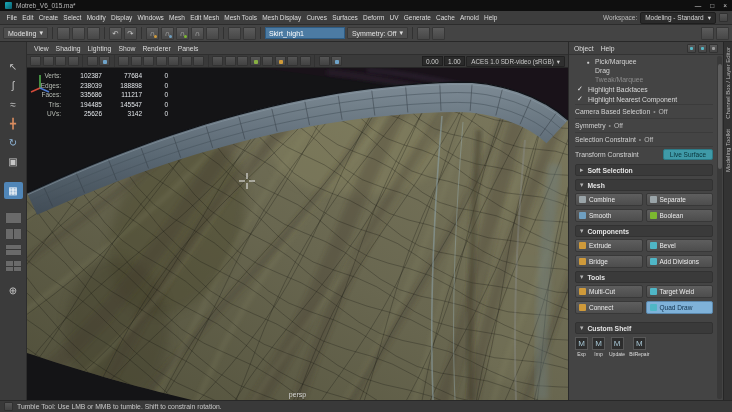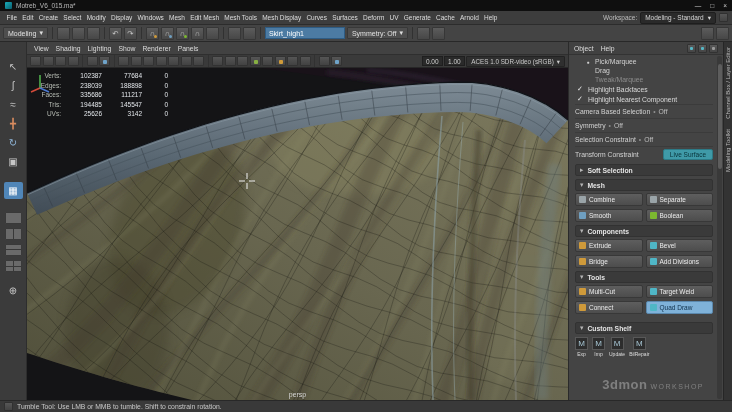--- a/index.html
+++ b/index.html
@@ -645,17 +645,13 @@
   <div id="side-strip">
     <span class="vtab">Channel Box / Layer Editor</span>
     <span class="vtab">Modeling Toolkit</span>
   </div>
 
   <div id="statusbar">
     <span class="status-ic"></span>
     <span>Tumble Tool: Use LMB or MMB to tumble. Shift to constrain rotation.</span>
   </div>
 
-  <div class="watermark">
-    <span class="wm-brand">3dmon</span>
-    <span class="wm-text">WORKSHOP</span>
-  </div>
 </div>
 
 </body></html>

